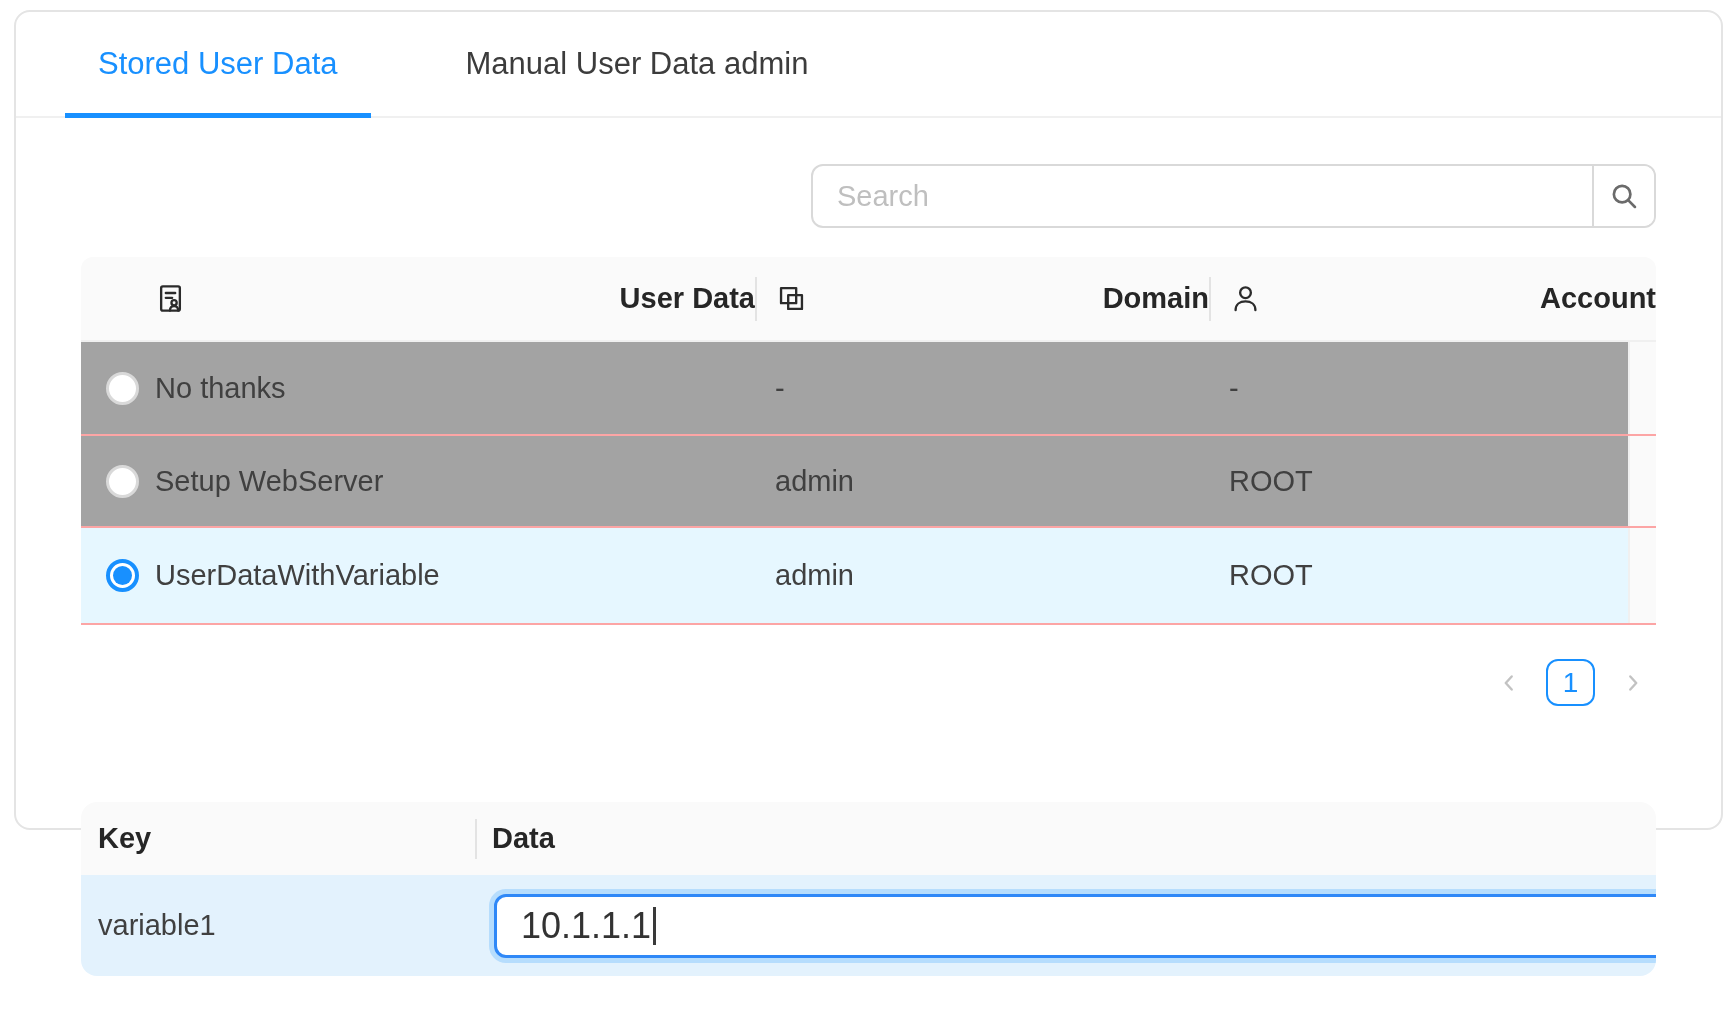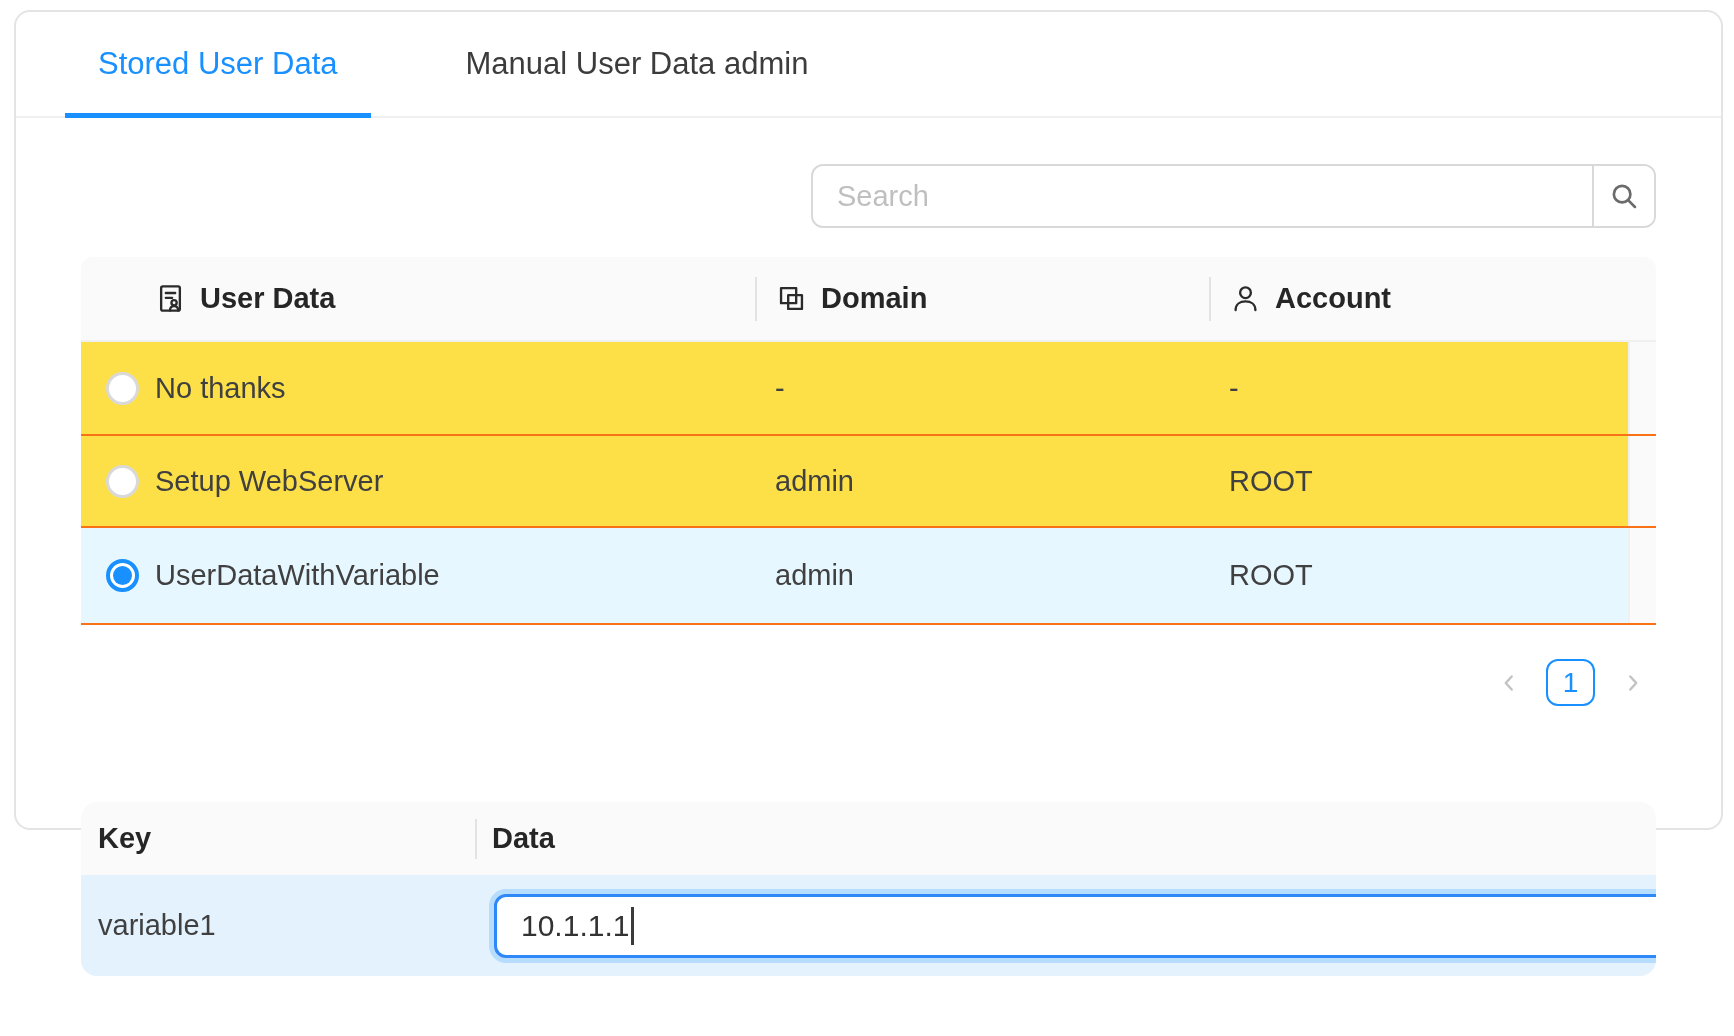--- a/index.html
+++ b/index.html
@@ -94,36 +94,37 @@
     border-bottom: 2px solid #f0f0f0;
     font-weight: 600;
     color: #262626;
   }
   .th {
     display: flex;
     align-items: center;
     gap: 13px;
     position: relative;
     padding-left: 20px;
+    justify-content: space-between;
   }
   .th.first { padding-left: 73px; }
   .th + .th::before {
     content: '';
     position: absolute;
     left: 0; top: 50%;
     transform: translateY(-50%);
     width: 2px; height: 44px;
     background: #e3e3e3;
   }
   .th svg { flex: 0 0 auto; }
   .trow {
     display: grid;
     grid-template-columns: 58px 616px 454px 1fr 28px;
-    border-bottom: 2px solid #f97316;
-    background: #fde047;
+    border-bottom: 2px solid #fca5a5;
+    background: #a3a3a3;
     cursor: pointer;
   }
   .trow > div { display: flex; align-items: center; }
   .td { color: #404040; }
   .td.name { padding-left: 16px; }
   .td.plain { padding-left: 20px; }
   .cell-radio { justify-content: flex-end; }
   .gutter { background: #fafafa; border-left: 2px solid #f0f0f0; }
   .trow.r1 { height: 94px; }
   .trow.r2 { height: 92px; }
@@ -212,21 +213,21 @@
   .kv-input {
     margin-left: 19px;
     width: 1182px; height: 64px;
     background: #fff;
     border: 3px solid #2f88f7;
     border-radius: 12px;
     box-shadow: 0 0 0 5px rgba(24, 144, 255, 0.22);
     display: flex;
     align-items: center;
     padding-left: 24px;
-    font-size: 30px;
+    font-size: 36px;
     color: #333;
     cursor: text;
   }
   .caret {
     display: inline-block;
     width: 3px; height: 38px;
     background: #3a3a3a;
     margin-left: 2px;
   }
   svg { display: block; }

